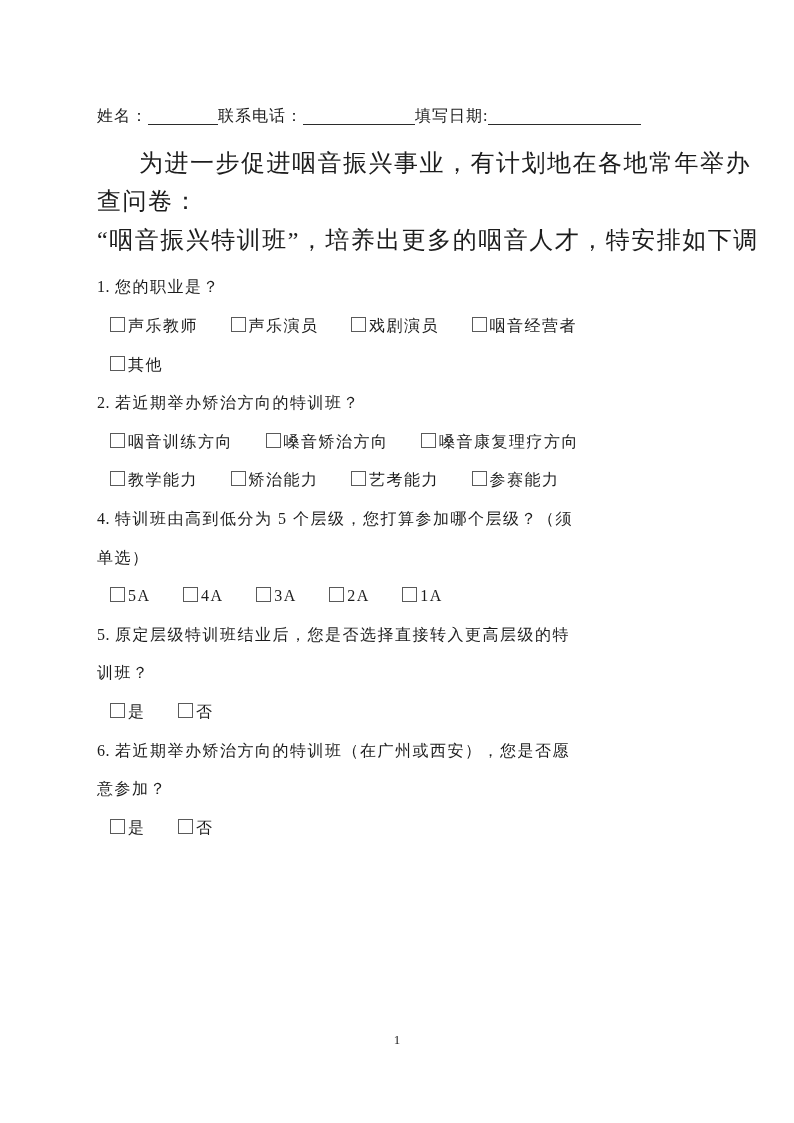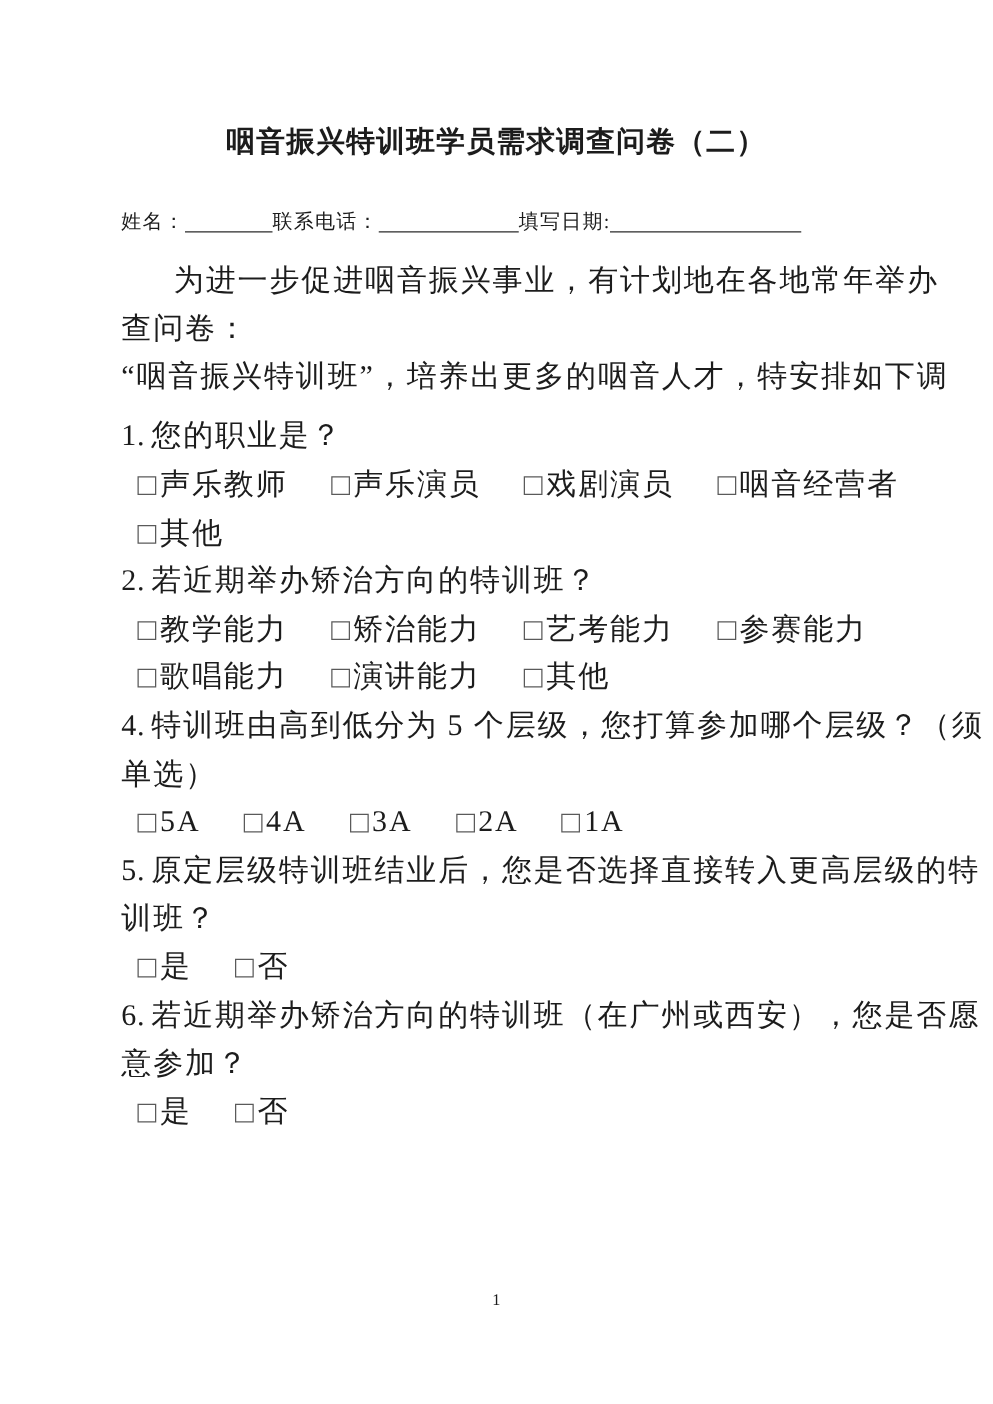--- a/index.html
+++ b/index.html
@@ -32,21 +32,21 @@
     display:inline-block;
     border-bottom:1.6px solid #2b2b2b;
     height:22px;
     vertical-align:-4px;
   }
   .w-name{width:70px}
   .w-phone{width:112px}
   .w-date{width:153px}
   .intro{margin-top:8px;font-size:24px;line-height:38.6px;letter-spacing:1.5px;}
   .indent{text-indent:42px;}
-  .questions{margin-top:9px;font-size:24px;line-height:38.6px;letter-spacing:1.5px;}
+  .questions{margin-top:9px;font-size:16px;line-height:38.6px;letter-spacing:1.5px;}
   .qline{white-space:nowrap;}
   .qnum{margin-right:5px;letter-spacing:0.5px;}
   .optrow{padding-left:13px;white-space:nowrap;}
   .opt{margin-right:27px;display:inline-block;}
   .opt:last-child{margin-right:0;}
   .cb{
     display:inline-block;
     width:15px;height:15px;
     border:1.5px solid #5a5a5a;
     box-sizing:border-box;
@@ -61,21 +61,20 @@
     font-size:13px;
     letter-spacing:0;
   }
 </style>
 </head>
 <body>
 
 <div class="page">
   <div class="content">
 
-    <div class="doc-title">咽音振兴特训班学员需求调查问卷（二）</div>
 
     <div class="fields">
       <span>姓名：</span><span class="blank w-name"></span><span>联系电话：</span><span class="blank w-phone"></span><span>填写日期:</span><span class="blank w-date"></span>
     </div>
 
     <div class="intro">
       <div class="qline indent">为进一步促进咽音振兴事业，有计划地在各地常年举办</div>
       <div class="qline">查问卷：</div>
       <div class="qline">“咽音振兴特训班”，培养出更多的咽音人才，特安排如下调</div>
     </div>
@@ -90,33 +89,33 @@
           <span class="opt"><span class="cb"></span><span>戏剧演员</span></span>
           <span class="opt"><span class="cb"></span><span>咽音经营者</span></span>
         </div>
         <div class="optrow">
           <span class="opt"><span class="cb"></span><span>其他</span></span>
         </div>
       </div>
 
       <div>
         <div class="qline"><span class="qnum">2.</span><span>若近期举办矫治方向的特训班？</span></div>
+        <div class="optrow">
+          <span class="opt"><span class="cb"></span><span>咽音训练方向</span></span>
+          <span class="opt"><span class="cb"></span><span>嗓音矫治方向</span></span>
+          <span class="opt"><span class="cb"></span><span>嗓音康复理疗方向</span></span>
+        </div>
       </div>
 
       <div>
         <div class="optrow">
           <span class="opt"><span class="cb"></span><span>教学能力</span></span>
           <span class="opt"><span class="cb"></span><span>矫治能力</span></span>
           <span class="opt"><span class="cb"></span><span>艺考能力</span></span>
           <span class="opt"><span class="cb"></span><span>参赛能力</span></span>
-        </div>
-        <div class="optrow">
-          <span class="opt"><span class="cb"></span><span>歌唱能力</span></span>
-          <span class="opt"><span class="cb"></span><span>演讲能力</span></span>
-          <span class="opt"><span class="cb"></span><span>其他</span></span>
         </div>
       </div>
 
       <div>
         <div class="qline"><span class="qnum">4.</span><span>特训班由高到低分为 5 个层级，您打算参加哪个层级？（须</span></div>
         <div class="qline">单选）</div>
         <div class="optrow">
           <span class="opt"><span class="cb"></span><span>5A</span></span>
           <span class="opt"><span class="cb"></span><span>4A</span></span>
           <span class="opt"><span class="cb"></span><span>3A</span></span>

